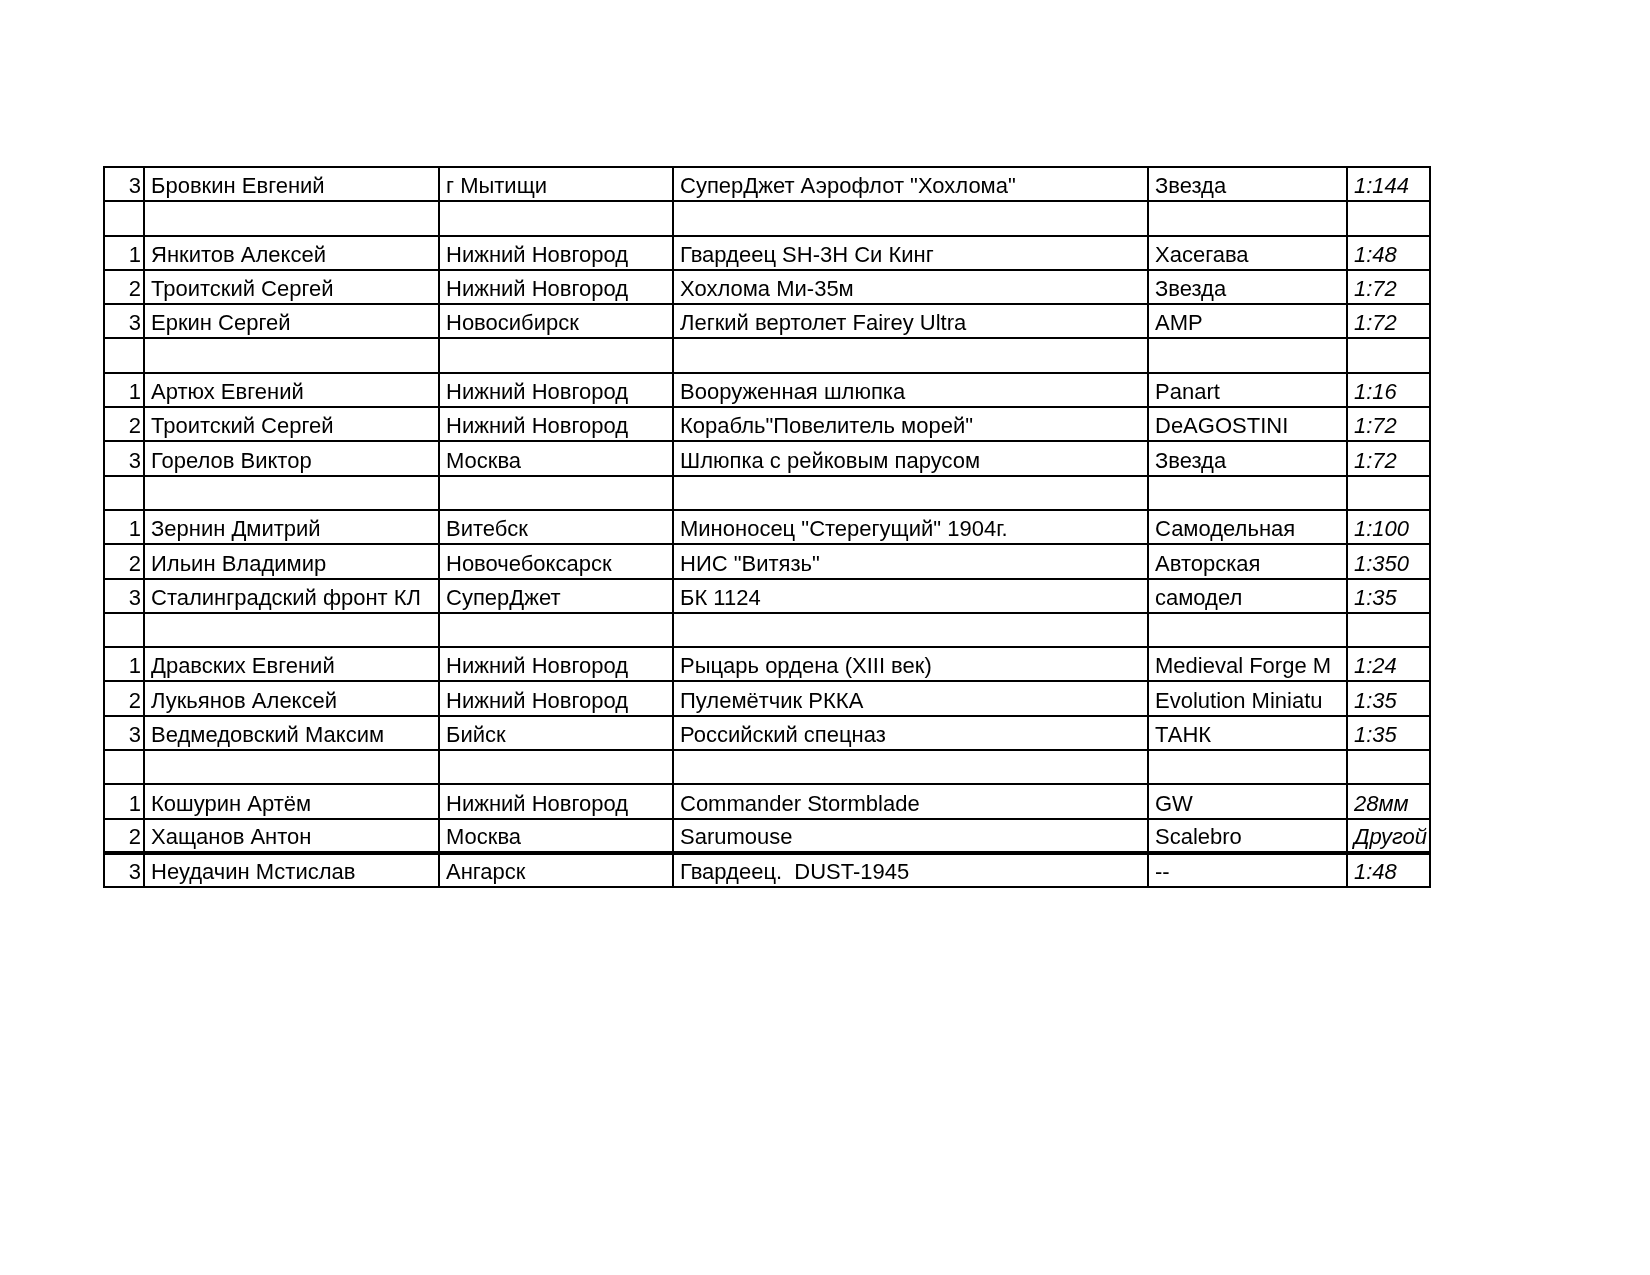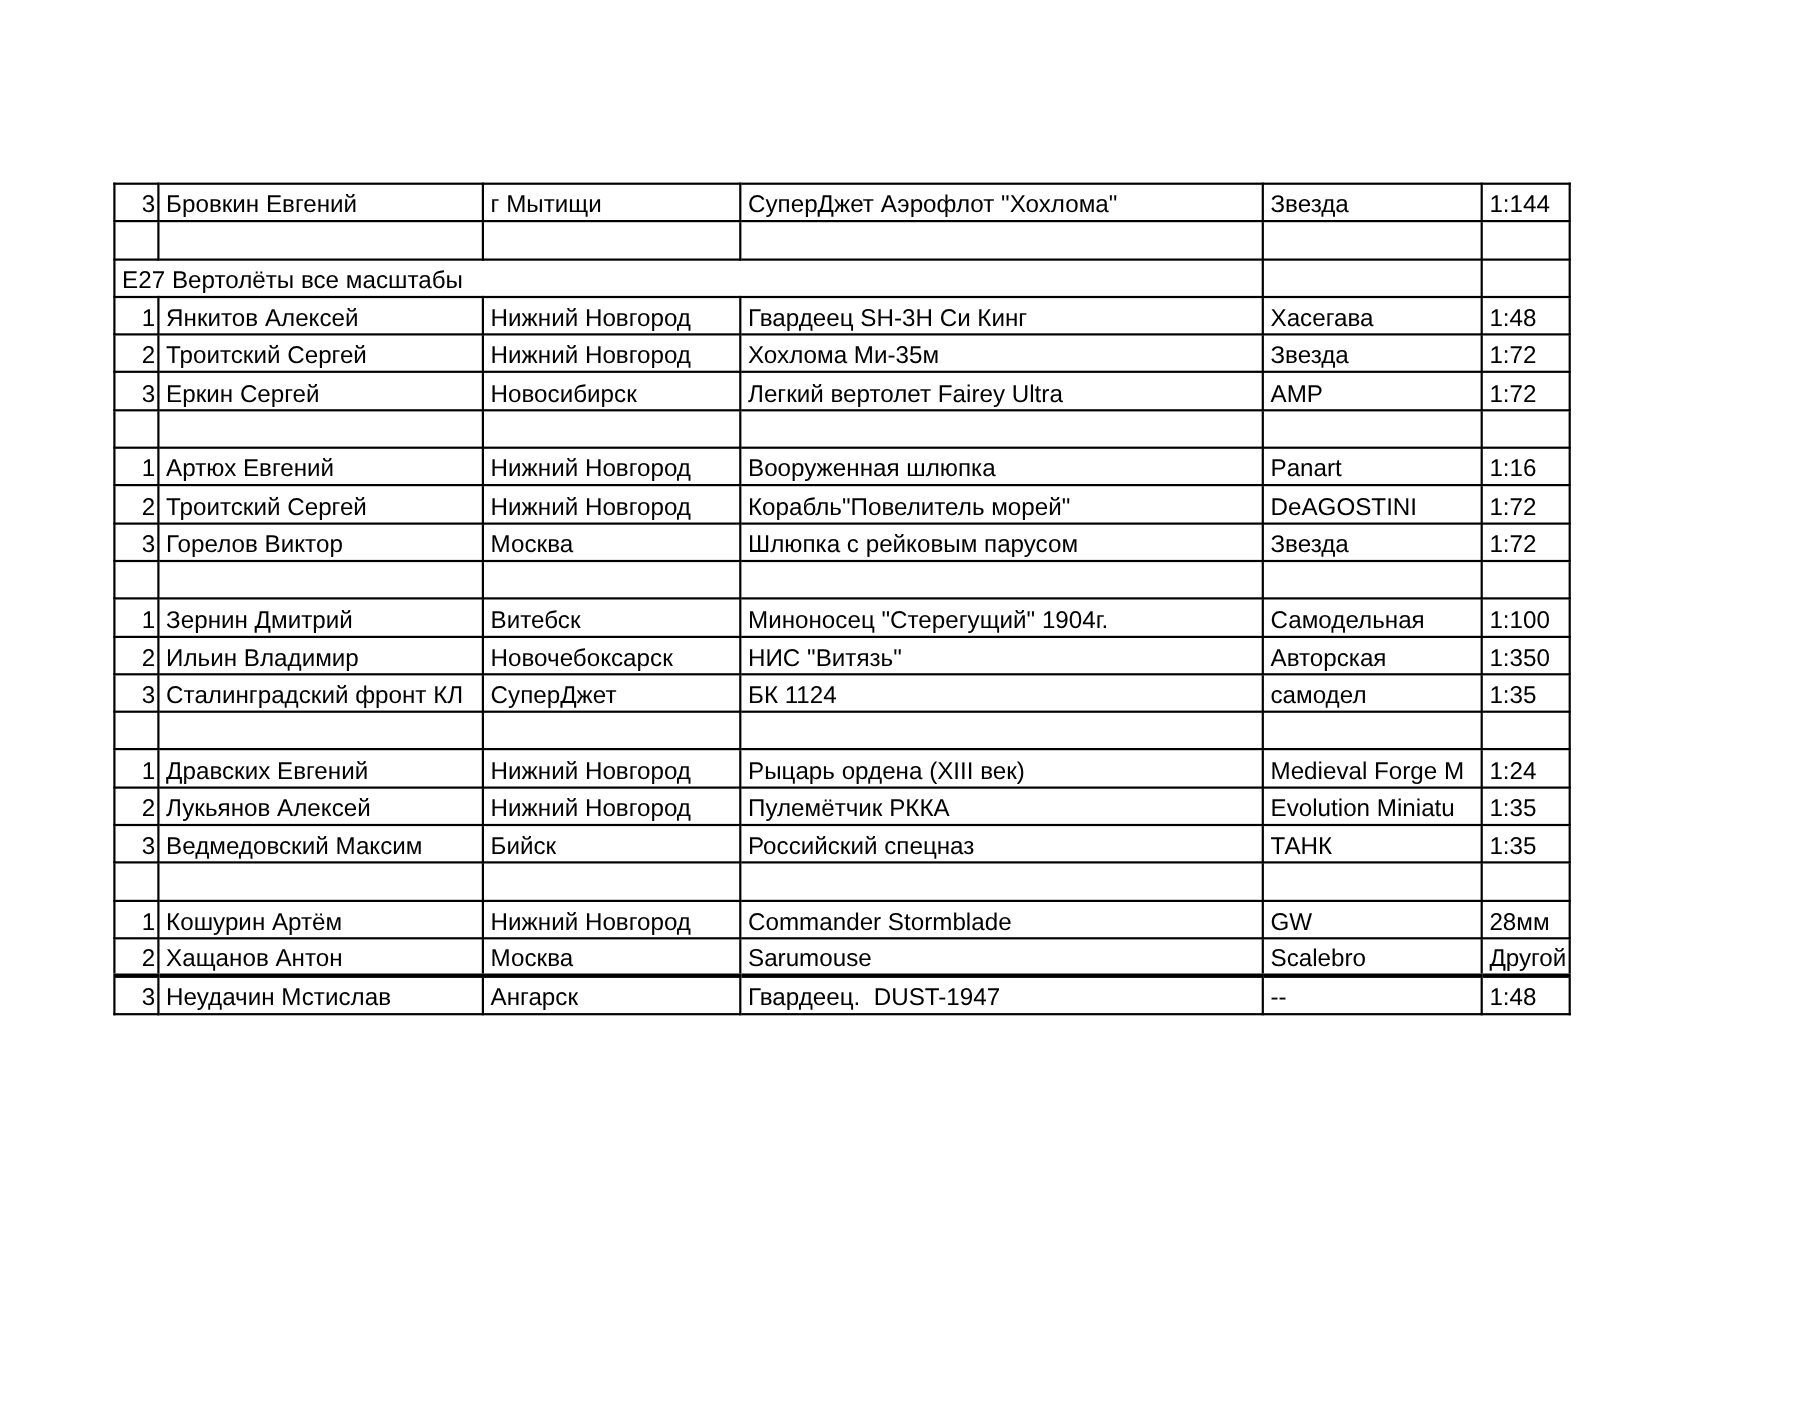--- a/index.html
+++ b/index.html
@@ -33,20 +33,21 @@
     white-space: pre;
     overflow: hidden;
     background: #ffffff;
   }
   td.c-place {
     text-align: right;
     padding: 0 5px 2px 0;
   }
   td.c-scale {
     padding-left: 4px;
+    font-style: italic;
   }
   td.c-section {
     padding-left: 4px;
   }
   tr.page-break-top td {
     border-top: 4px solid #000000;
   }
 </style>
 </head>
 <body>
@@ -71,25 +72,20 @@
       </tr>
       <tr>
         <td class="c-place"></td>
         <td class=""></td>
         <td class=""></td>
         <td class=""></td>
         <td class=""></td>
         <td class="c-scale"></td>
       </tr>
       <tr>
-        <td colspan="4" class="c-section">Е27 Вертолёты все масштабы</td>
-        <td class=""></td>
-        <td class="c-scale"></td>
-      </tr>
-      <tr>
         <td class="c-place">1</td>
         <td class="">Янкитов Алексей</td>
         <td class="">Нижний Новгород</td>
         <td class="">Гвардеец SH-3H Си Кинг</td>
         <td class="">Хасегава</td>
         <td class="c-scale">1:48</td>
       </tr>
       <tr>
         <td class="c-place">2</td>
         <td class="">Троитский Сергей</td>
@@ -223,18 +219,18 @@
         <td class="">Хащанов Антон</td>
         <td class="">Москва</td>
         <td class="">Sarumouse</td>
         <td class="">Scalebro</td>
         <td class="c-scale">Другой</td>
       </tr>
       <tr class="page-break-top">
         <td class="c-place">3</td>
         <td class="">Неудачин Мстислав</td>
         <td class="">Ангарск</td>
-        <td class="">Гвардеец.  DUST-1947</td>
+        <td class="">Гвардеец.  DUST-1945</td>
         <td class="">--</td>
         <td class="c-scale">1:48</td>
       </tr>
     </tbody>
 </table>
 
 </body></html>

